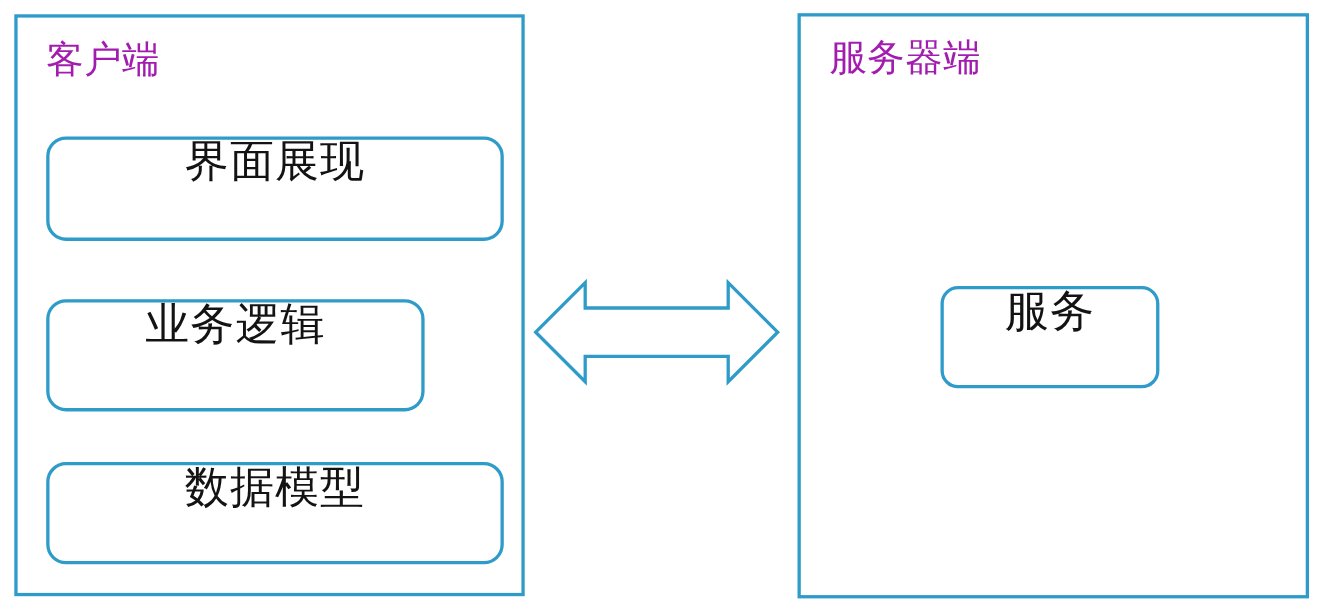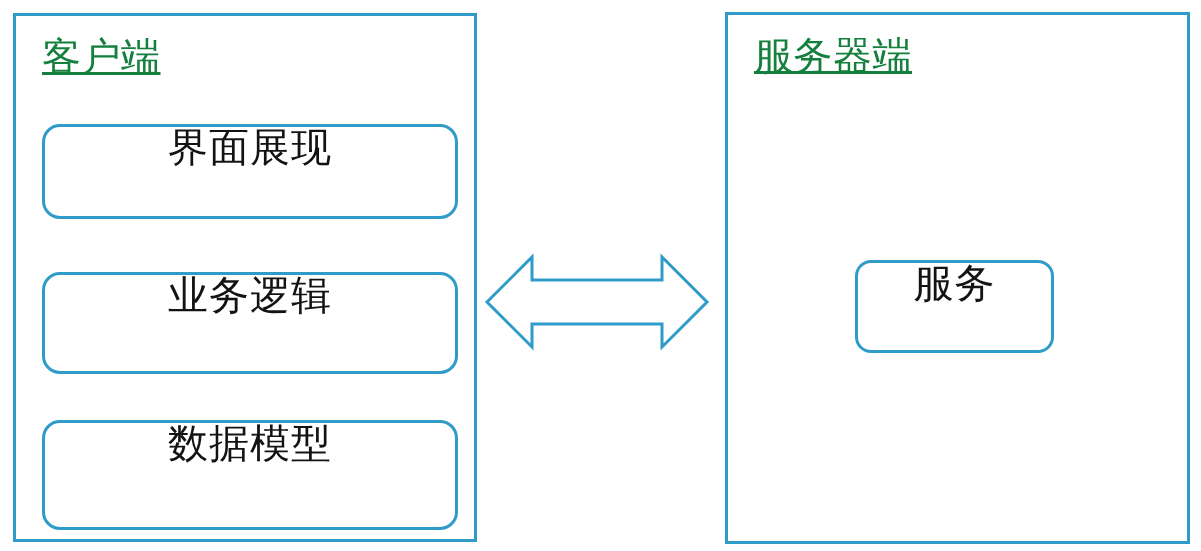--- a/index.html
+++ b/index.html
@@ -26,27 +26,26 @@
     border: 3px solid #2e9bc9;
     background: #ffffff;
   }
   #client-panel  { left: 13px;  top: 13px; width: 464px; height: 529px; }
   #server-panel  { left: 725px; top: 12px; width: 465px; height: 532px; padding-left: 48px; }
 
   .panel-title {
     position: absolute;
     left: 26px;
     top: 20px;
-    font-size: 39px;
+    font-size: 34px;
     line-height: 1.1;
-    color: #15803d;
+    color: #a21caf;
     white-space: nowrap;
     letter-spacing: 0.5px;
     font-family: "DejaVu Serif", "Liberation Serif", serif;
-    text-decoration: underline;
   }
 
   
   .layer-box {
     position: absolute;
     box-sizing: border-box;
     border: 3px solid #2e9bc9;
     border-radius: 18px;
     background: #ffffff;
     display: flex;
@@ -56,22 +55,22 @@
   .layer-label {
     font-size: 40px;
     line-height: 1;
     color: #131313;
     white-space: nowrap;
     letter-spacing: 1px;
     font-family: "DejaVu Serif", "Liberation Serif", serif;
   }
 
   #layer-ui       { left: 42px; top: 124px; width: 416px; height: 95px; }
-  #layer-business { left: 42px; top: 272px; width: 416px; height: 102px; }
-  #layer-data     { left: 42px; top: 420px; width: 416px; height: 110px; }
+  #layer-business { left: 42px; top: 272px; width: 344px; height: 102px; }
+  #layer-data     { left: 42px; top: 420px; width: 416px; height: 93px; }
 
   #service-box {
     left: 855px; top: 260px; width: 199px; height: 93px;
     border-radius: 16px;
   }
   #service-box .layer-label { font-size: 40px; }
 
   
   #exchange-arrow {
     position: absolute;

